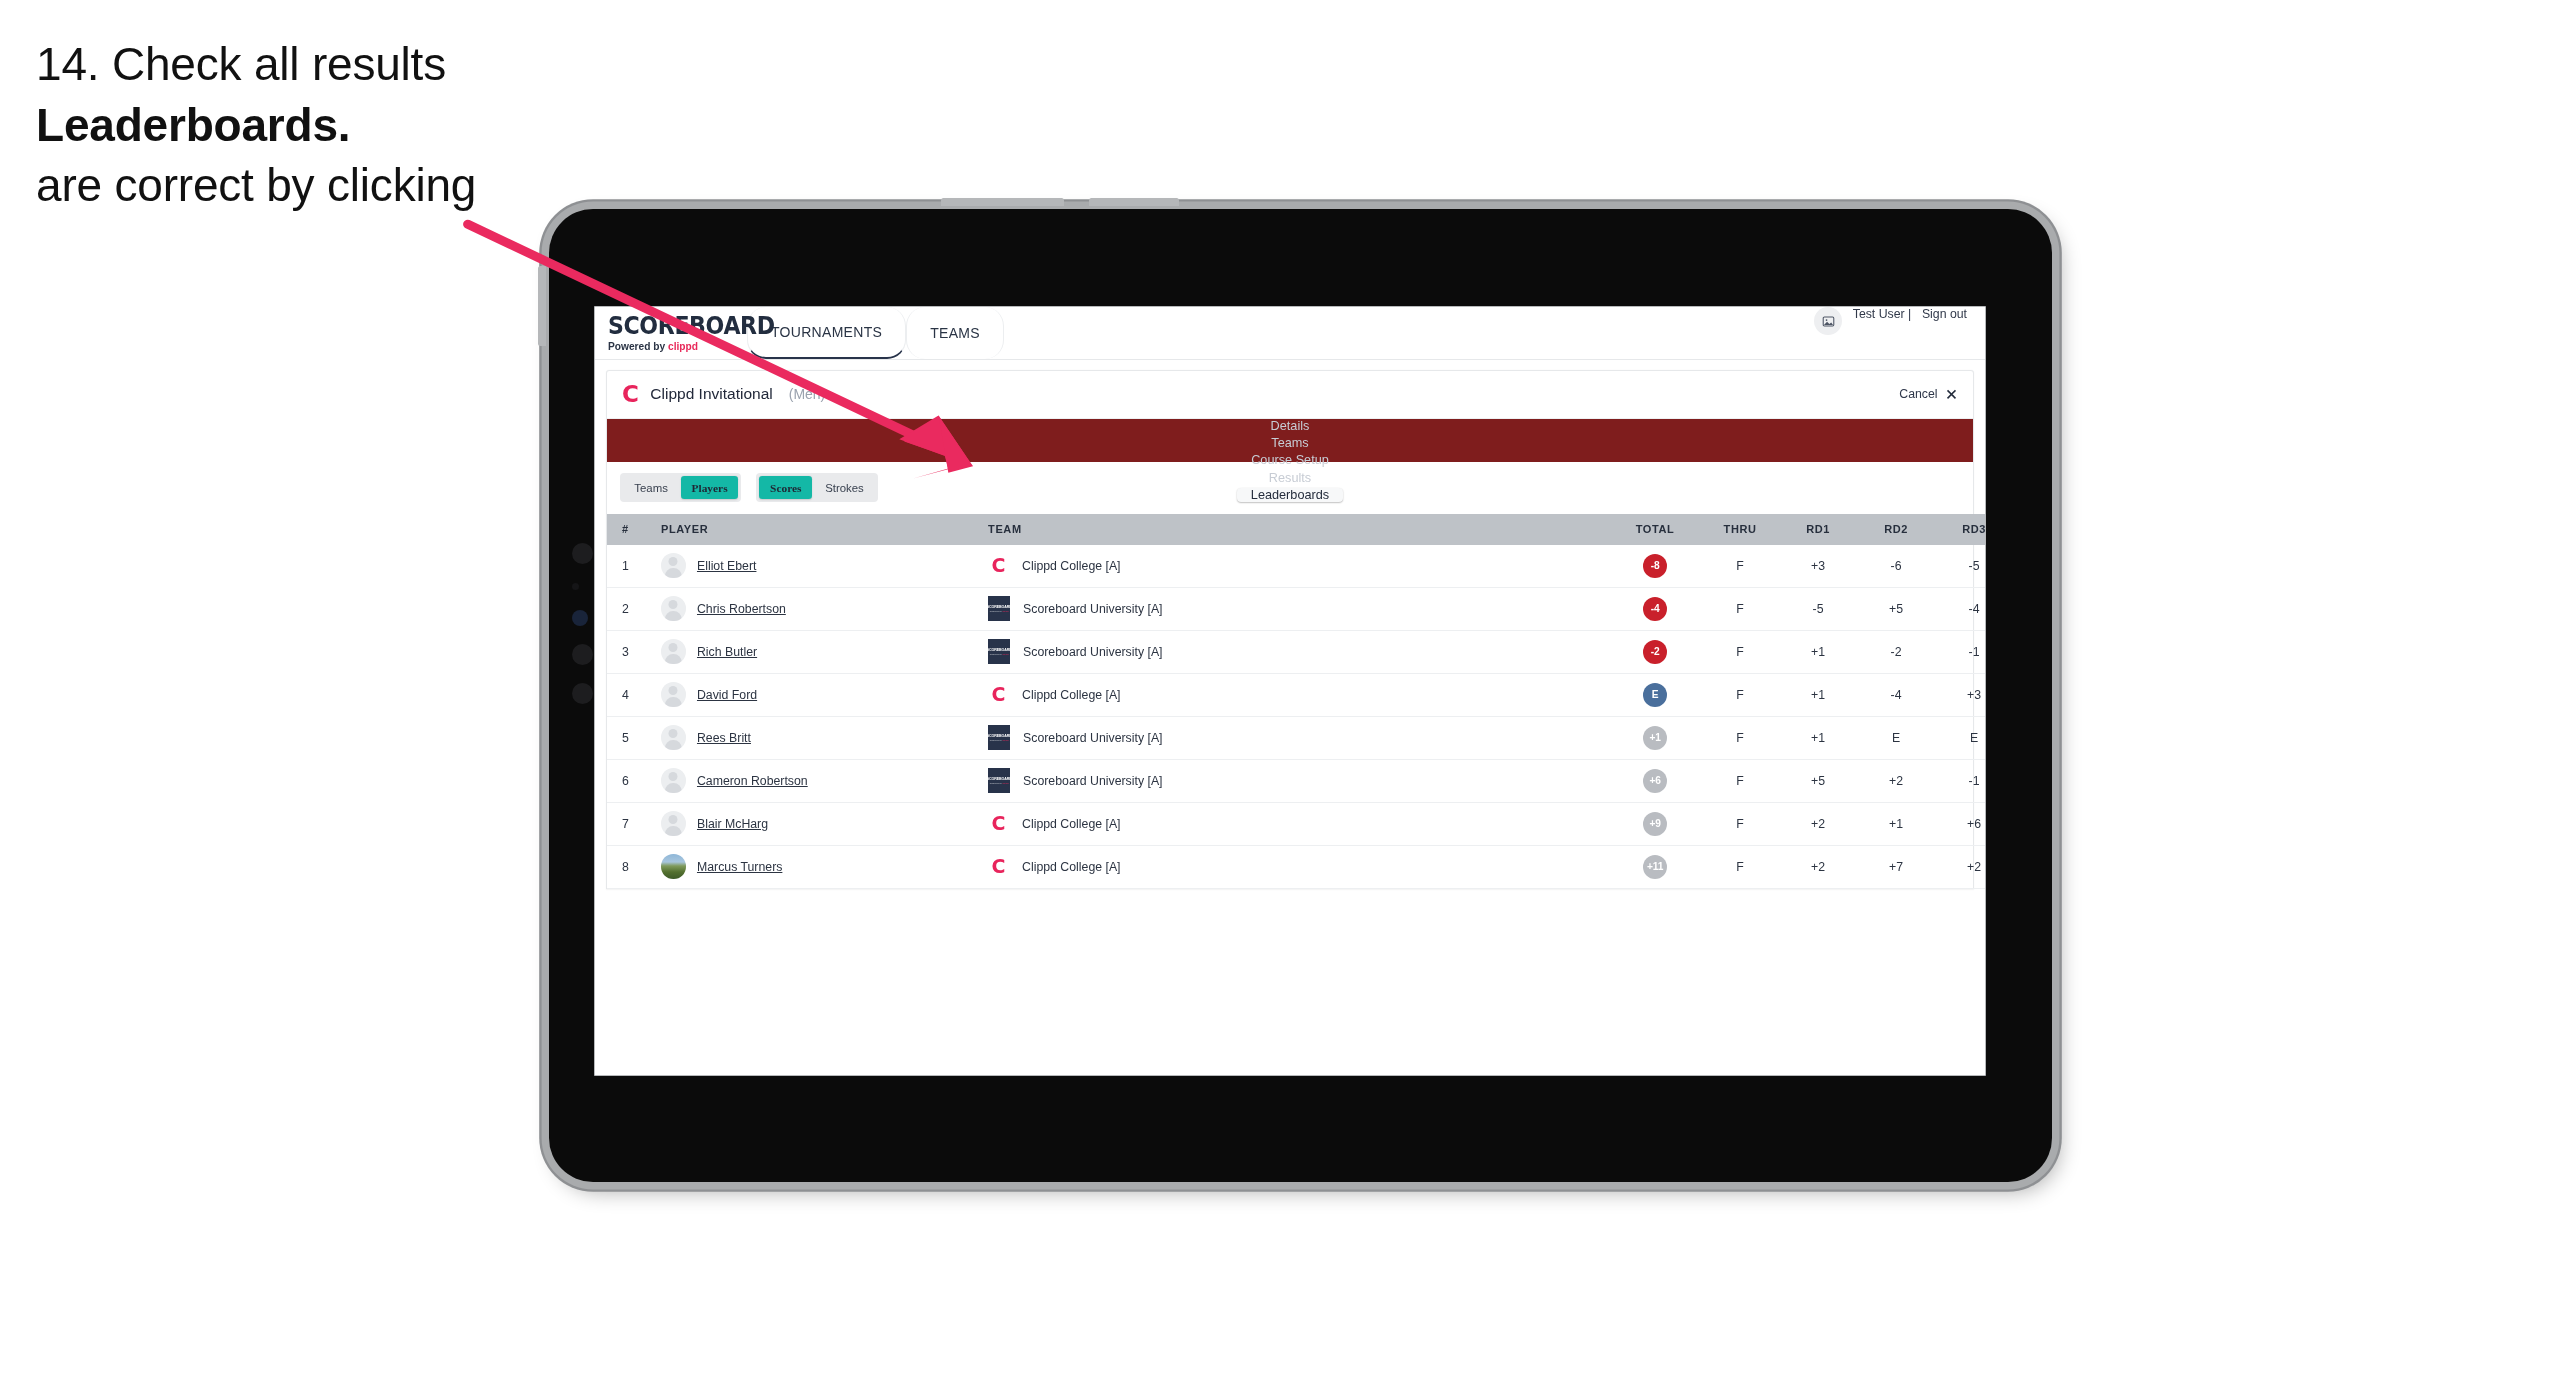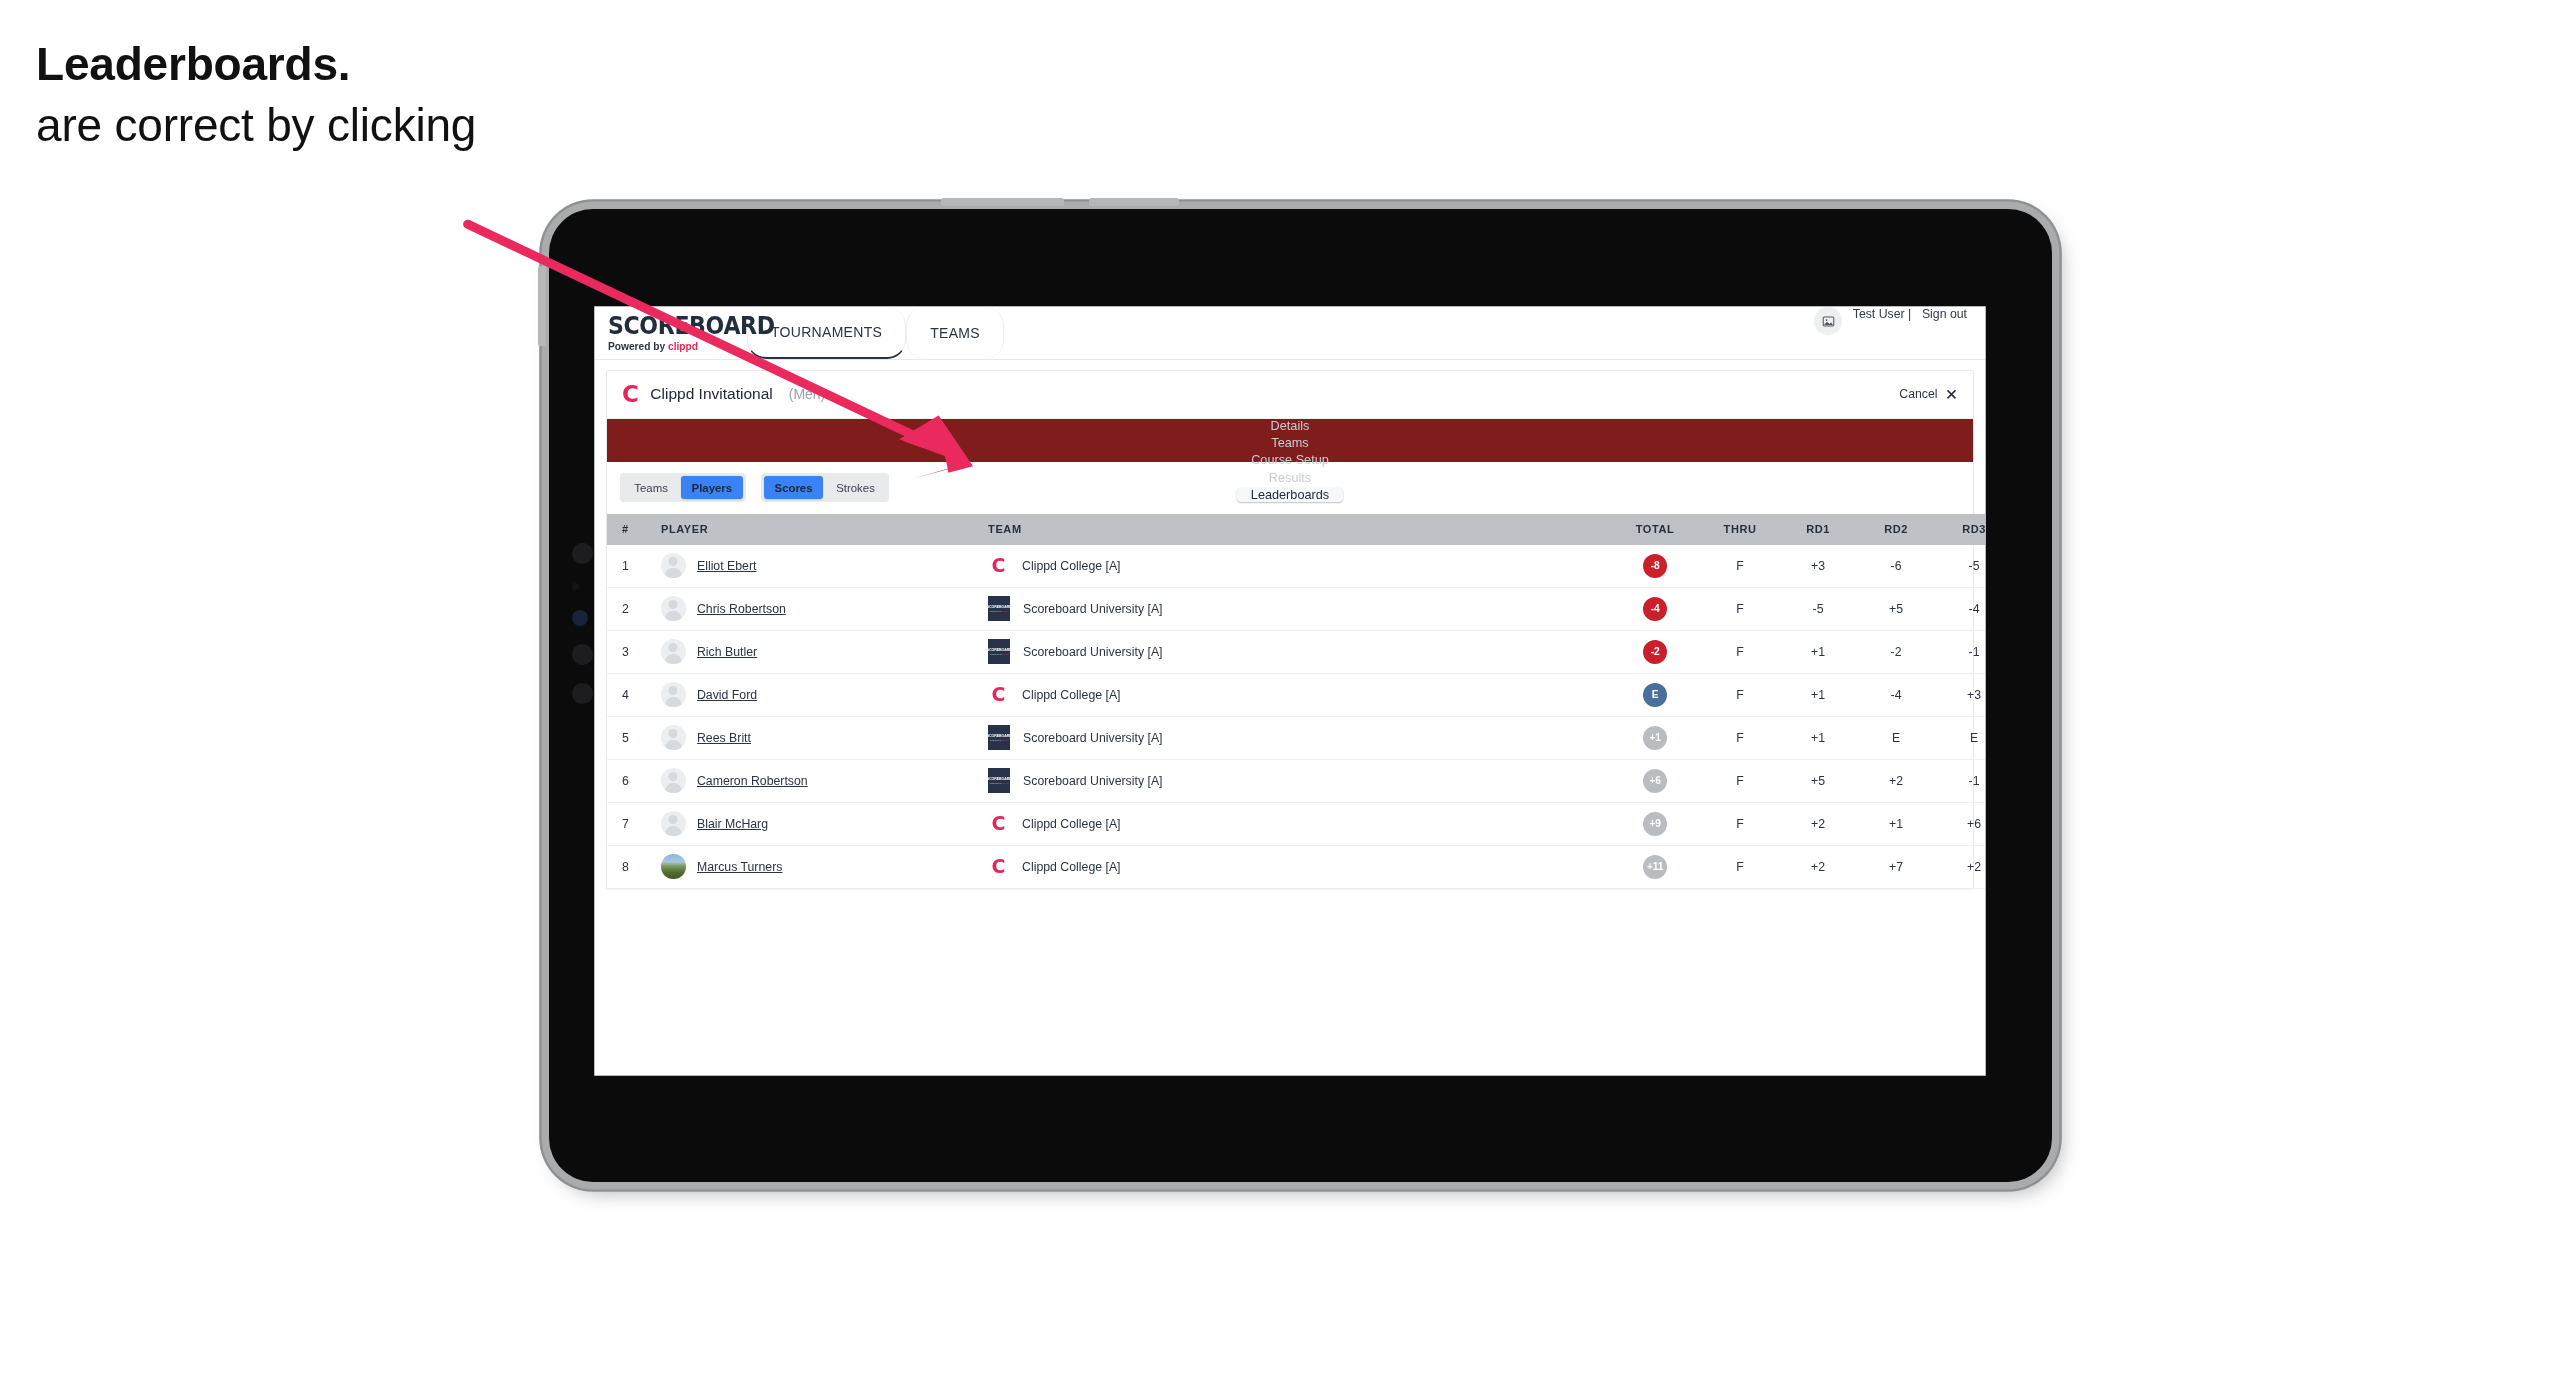--- a/index.html
+++ b/index.html
@@ -268,24 +268,25 @@
   }
   .toggle-opt {
     padding: 4.1px 10.6px;
     font-size: 11.4px;
     color: #39414f;
     border-radius: 3.3px;
     cursor: pointer;
     line-height: 1.25;
   }
   .toggle-opt.active {
-    background: #3b82f6;
+    background: #14b8a6;
     color: #1f2734;
     font-weight: 600;
     box-shadow: 0 0.8px 1.6px rgba(0,0,0,0.14);
+    font-family: Liberation Serif, serif;
   }
 
   
   .lb-table { width: 100%; border-collapse: collapse; table-layout: fixed; }
   .lb-table thead th {
     background: #bec2c7;
     color: #272f3d;
     font-size: 11px;
     font-weight: 600;
     letter-spacing: 0.6px;
@@ -385,20 +386,21 @@
     letter-spacing: -0.2px;
   }
   .badge.under { background: #c9202b; }
   .badge.even  { background: #4a6f9c; }
   .badge.over  { background: #b9bcc1; }
 </style>
 </head>
 <body>
 
 <div id="caption">
+  <span class="cap-line">14. Check all results</span>
   <span class="cap-line cap-bold">Leaderboards.</span>
   <span class="cap-line">are correct by clicking</span>
 </div>
 
 <svg id="arrow-svg" viewBox="0 0 3151 1695">
   <line x1="572" y1="274" x2="1140" y2="543" stroke="#ea2a5f" stroke-width="11" stroke-linecap="round"></line>
   <polygon points="1185,567 1106,540 1143,513 1160,573 1117,585" fill="#ea2a5f"></polygon>
   <polygon points="1190,570 1100,537 1148,508" fill="#ea2a5f"></polygon>
   <polygon points="1190,570 1148,508 1160,578" fill="#ea2a5f"></polygon>
 </svg>

